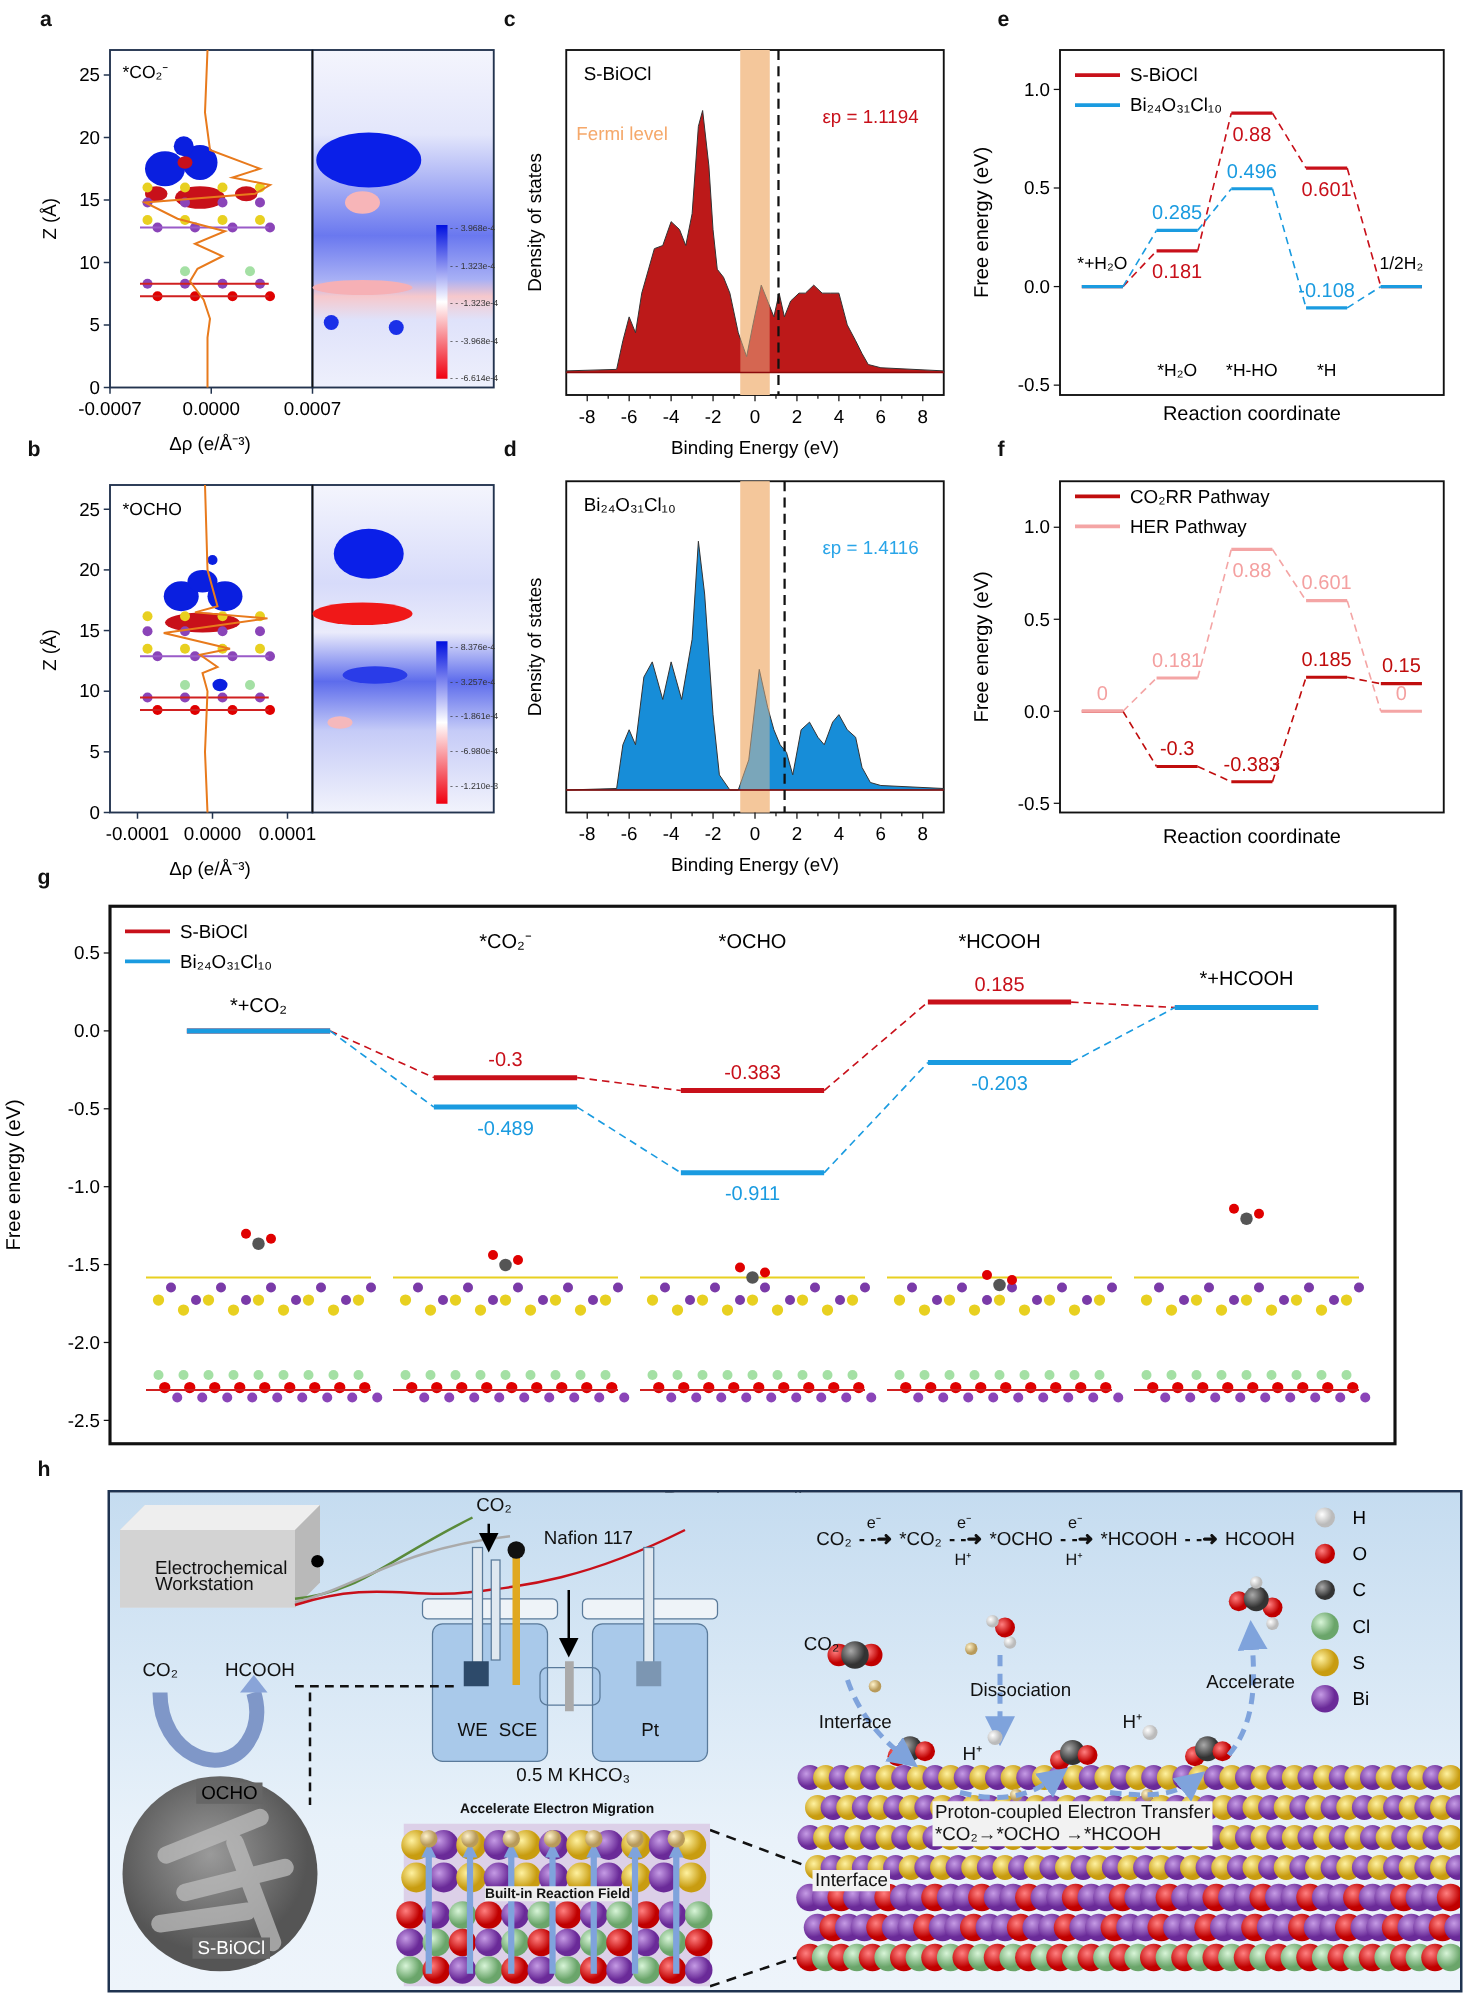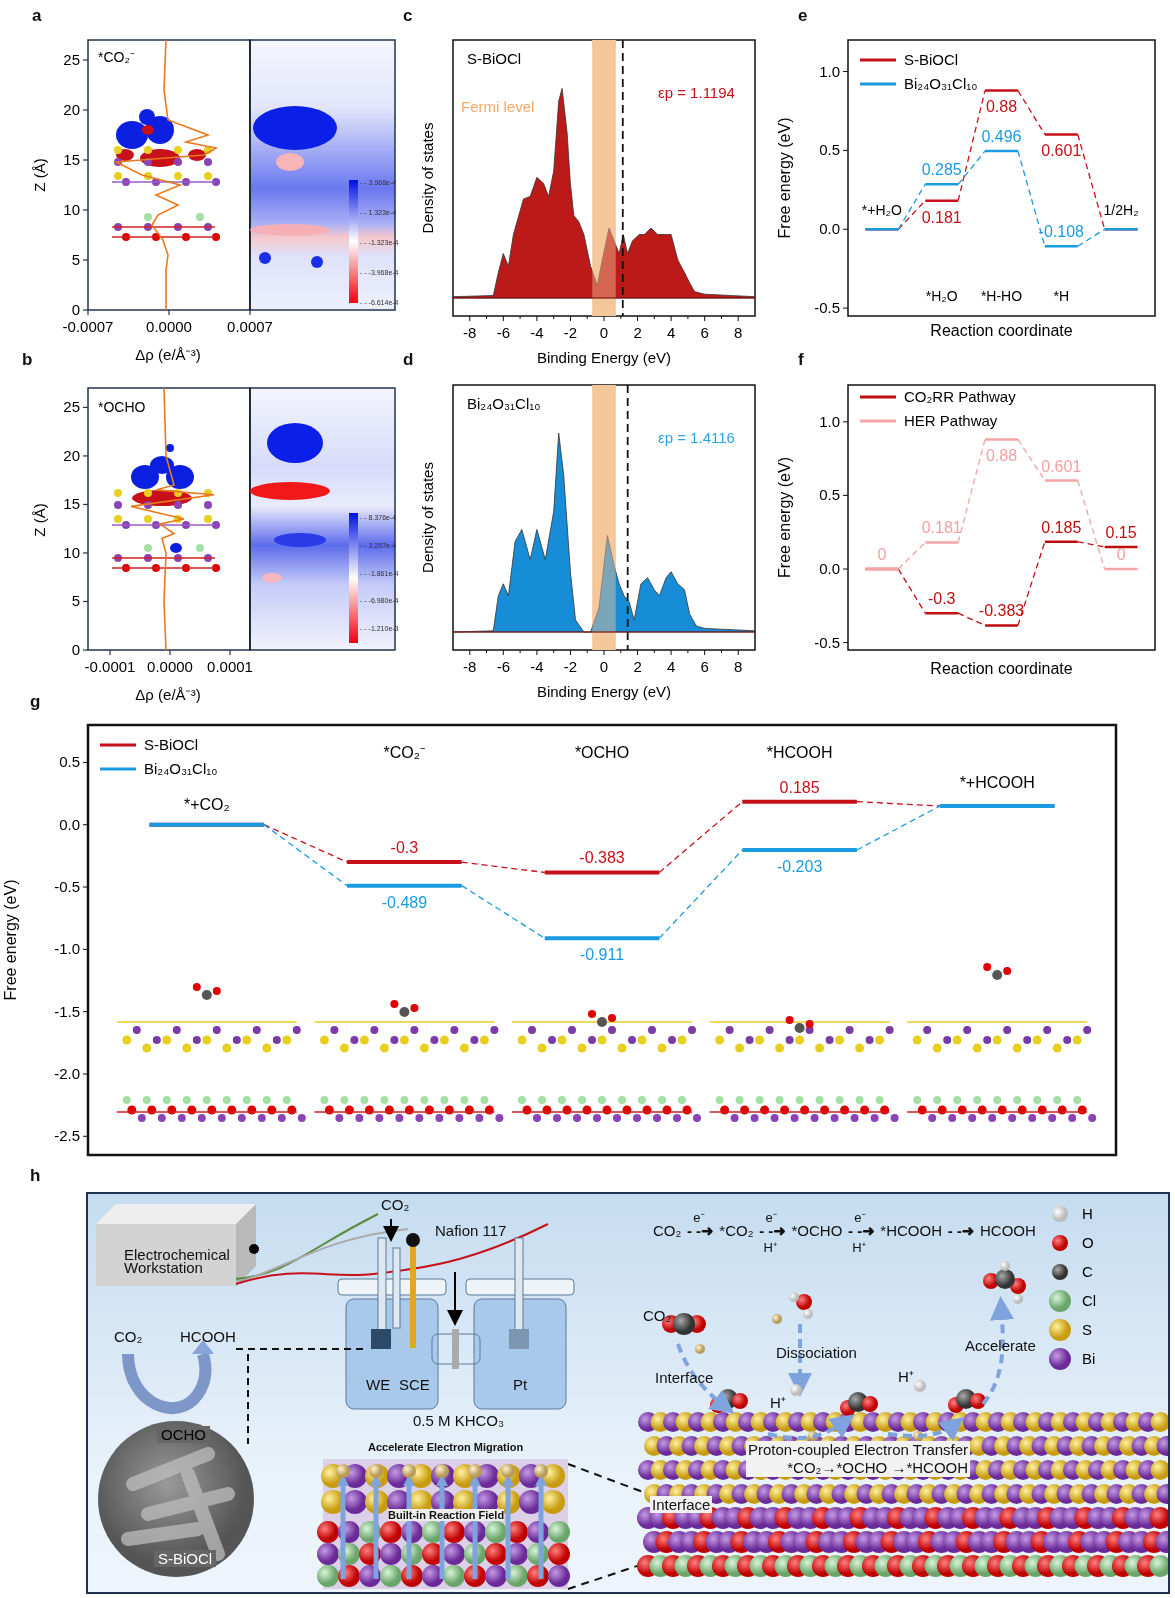--- a/index.html
+++ b/index.html
@@ -1239,18 +1239,18 @@
   <div class="stext" style="left:300px;top:315px;font-size:11px;font-weight:bold;background:#eee">Built-in Reaction Field</div>
 
   <div id="pathway-row" class="stext" style="left:565px;top:28px;font-size:15px"><span>CO₂</span><span style="display: inline-block; position: relative; width: 38px; text-align: center;"><b>- -➜</b><span style="position: absolute; left: 12px; top: -14px; font-size: 13px;">e⁻</span><span style="position: absolute; left: 10px; top: 16px; font-size: 13px;"></span></span><span>*CO₂</span><span style="display: inline-block; position: relative; width: 38px; text-align: center;"><b>- -➜</b><span style="position: absolute; left: 12px; top: -14px; font-size: 13px;">e⁻</span><span style="position: absolute; left: 10px; top: 16px; font-size: 13px;">H⁺</span></span><span>*OCHO</span><span style="display: inline-block; position: relative; width: 38px; text-align: center;"><b>- -➜</b><span style="position: absolute; left: 12px; top: -14px; font-size: 13px;">e⁻</span><span style="position: absolute; left: 10px; top: 16px; font-size: 13px;">H⁺</span></span><span>*HCOOH</span><span style="display: inline-block; position: relative; width: 38px; text-align: center;"><b>- -➜</b><span style="position: absolute; left: 12px; top: -14px; font-size: 13px;"></span><span style="position: absolute; left: 10px; top: 16px; font-size: 13px;"></span></span><span>HCOOH</span></div>
 
   <div class="stext" style="left:555px;top:113px">CO₂</div>
   <div class="stext" style="left:567px;top:175px">Interface</div>
   <div class="stext" style="left:688px;top:150px">Dissociation</div>
   <div class="stext" style="left:877px;top:143px">Accelerate</div>
   <div class="stext" style="left:682px;top:198px">H⁺</div>
   <div class="stext" style="left:810px;top:172px">H⁺</div>
-  <div class="stext boxed" style="left:658px;top:247px;text-align:right;line-height:18px">
+  <div class="stext boxed" style="left:658px;top:247px;text-align:left;line-height:18px">
     <div>Proton-coupled Electron Transfer</div>
     <div>*CO₂→*OCHO →*HCOOH</div>
   </div>
   <div class="stext boxed" style="left:562px;top:302px">Interface</div>
 </div>
 
 </body></html>

